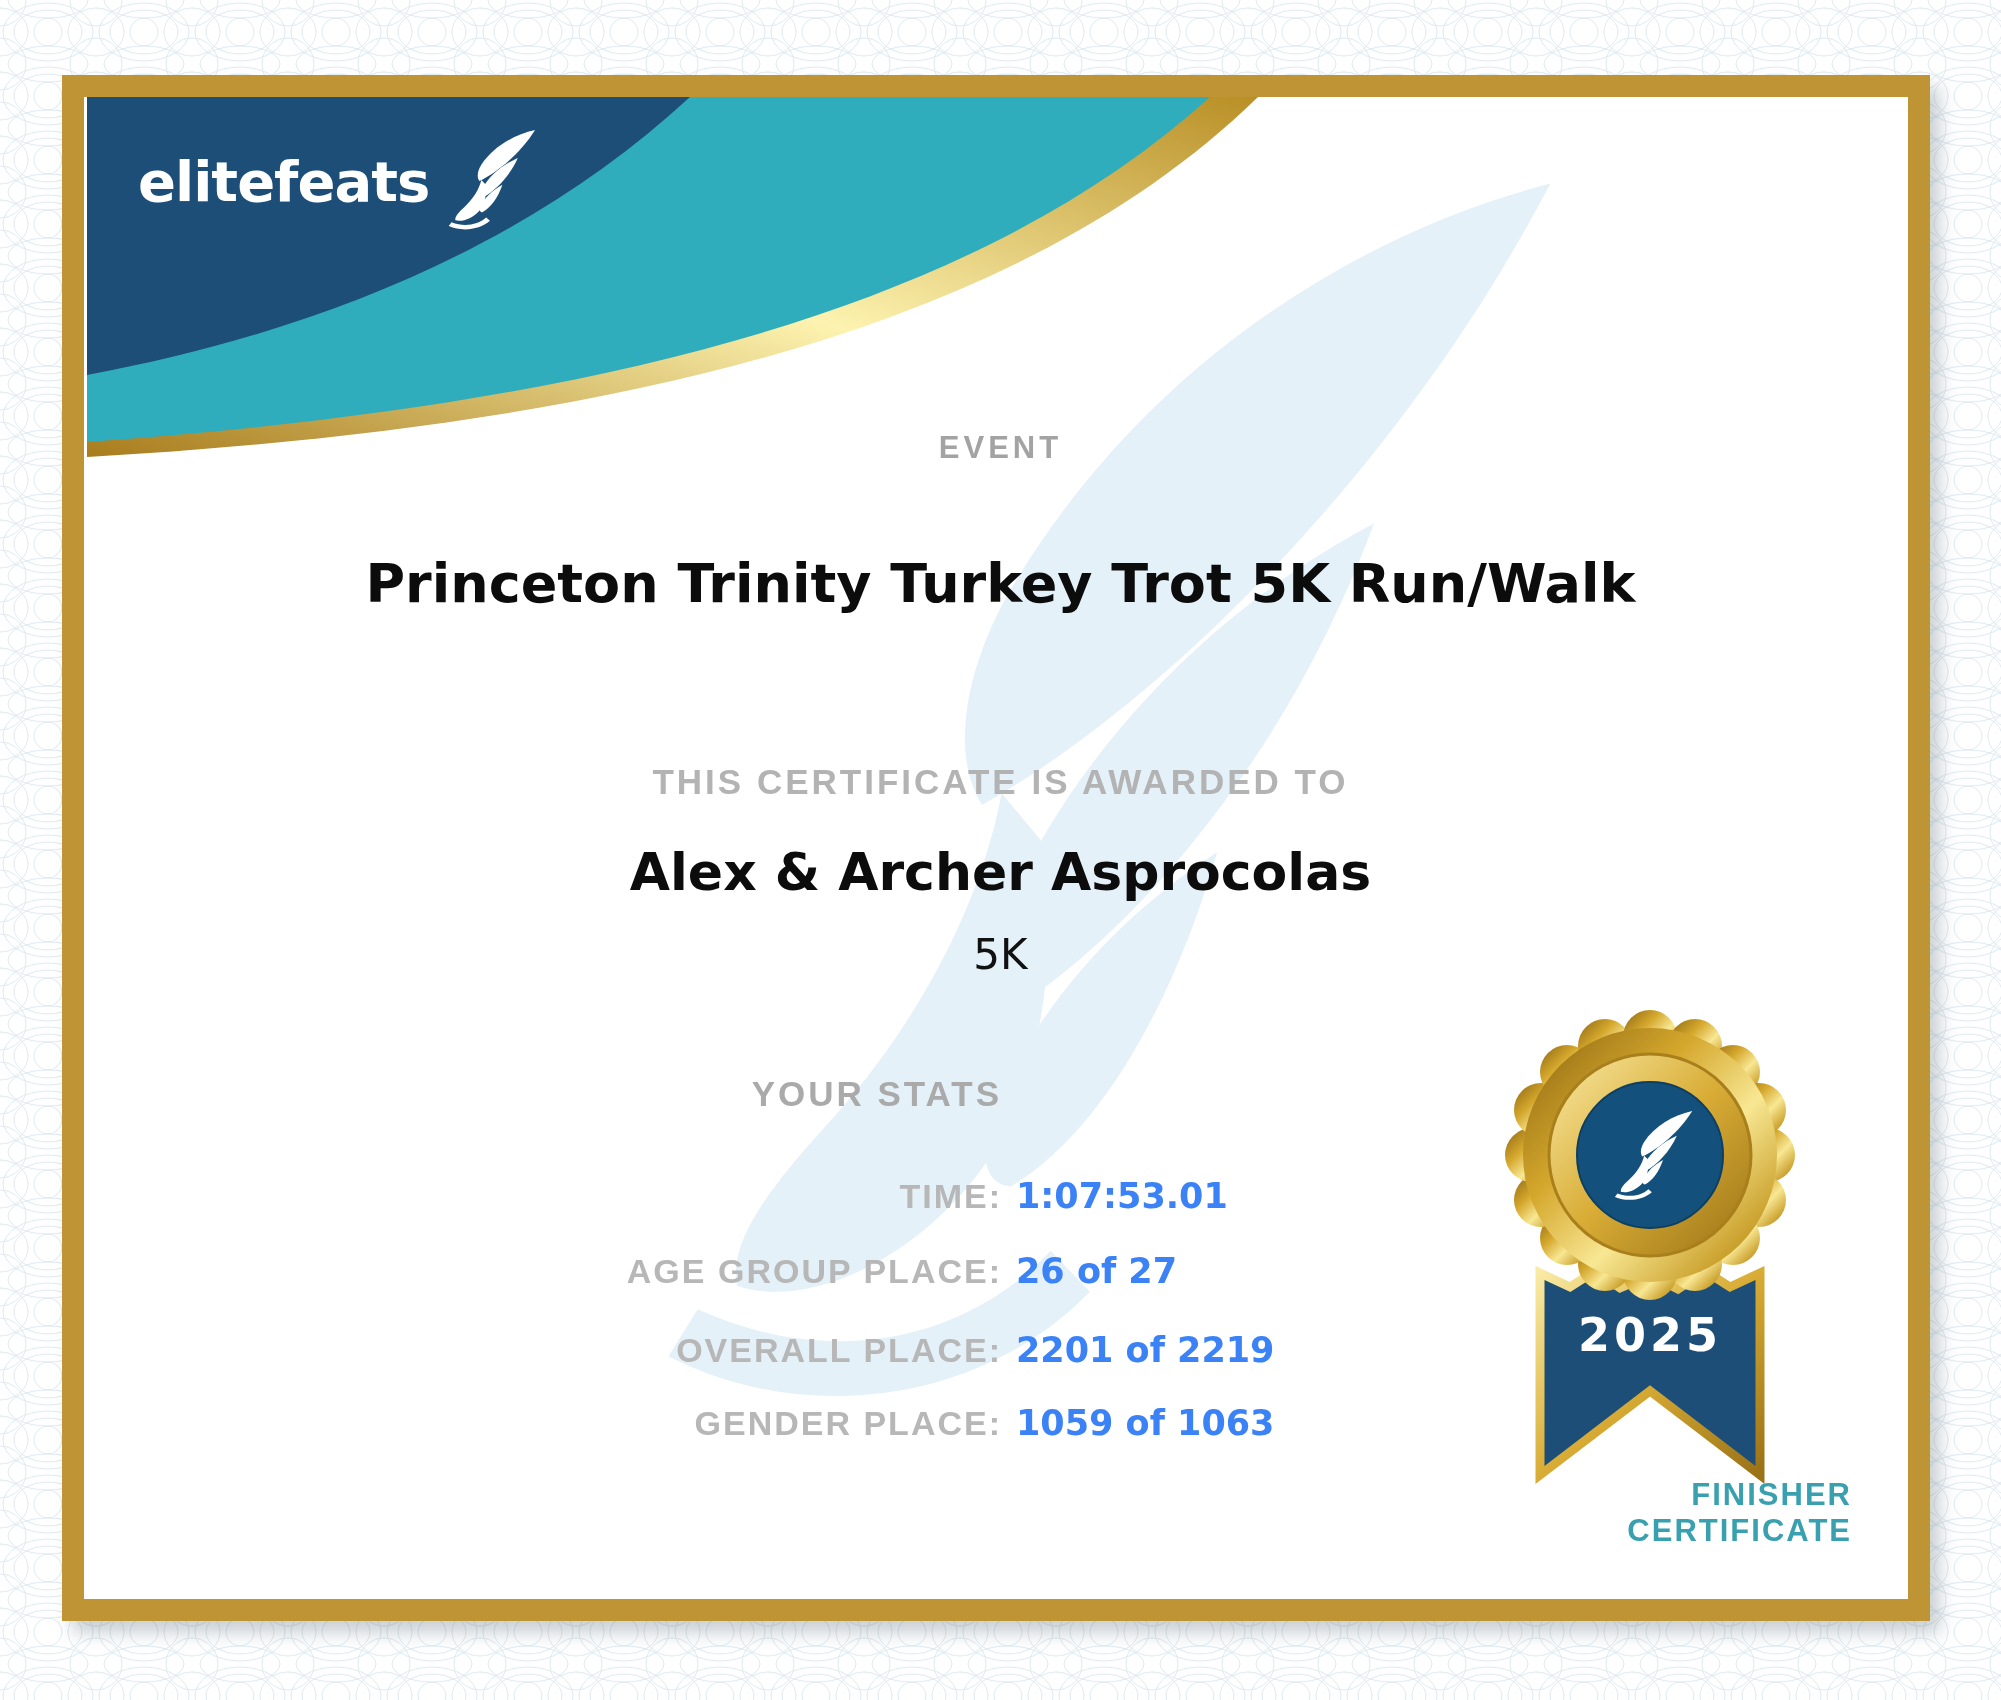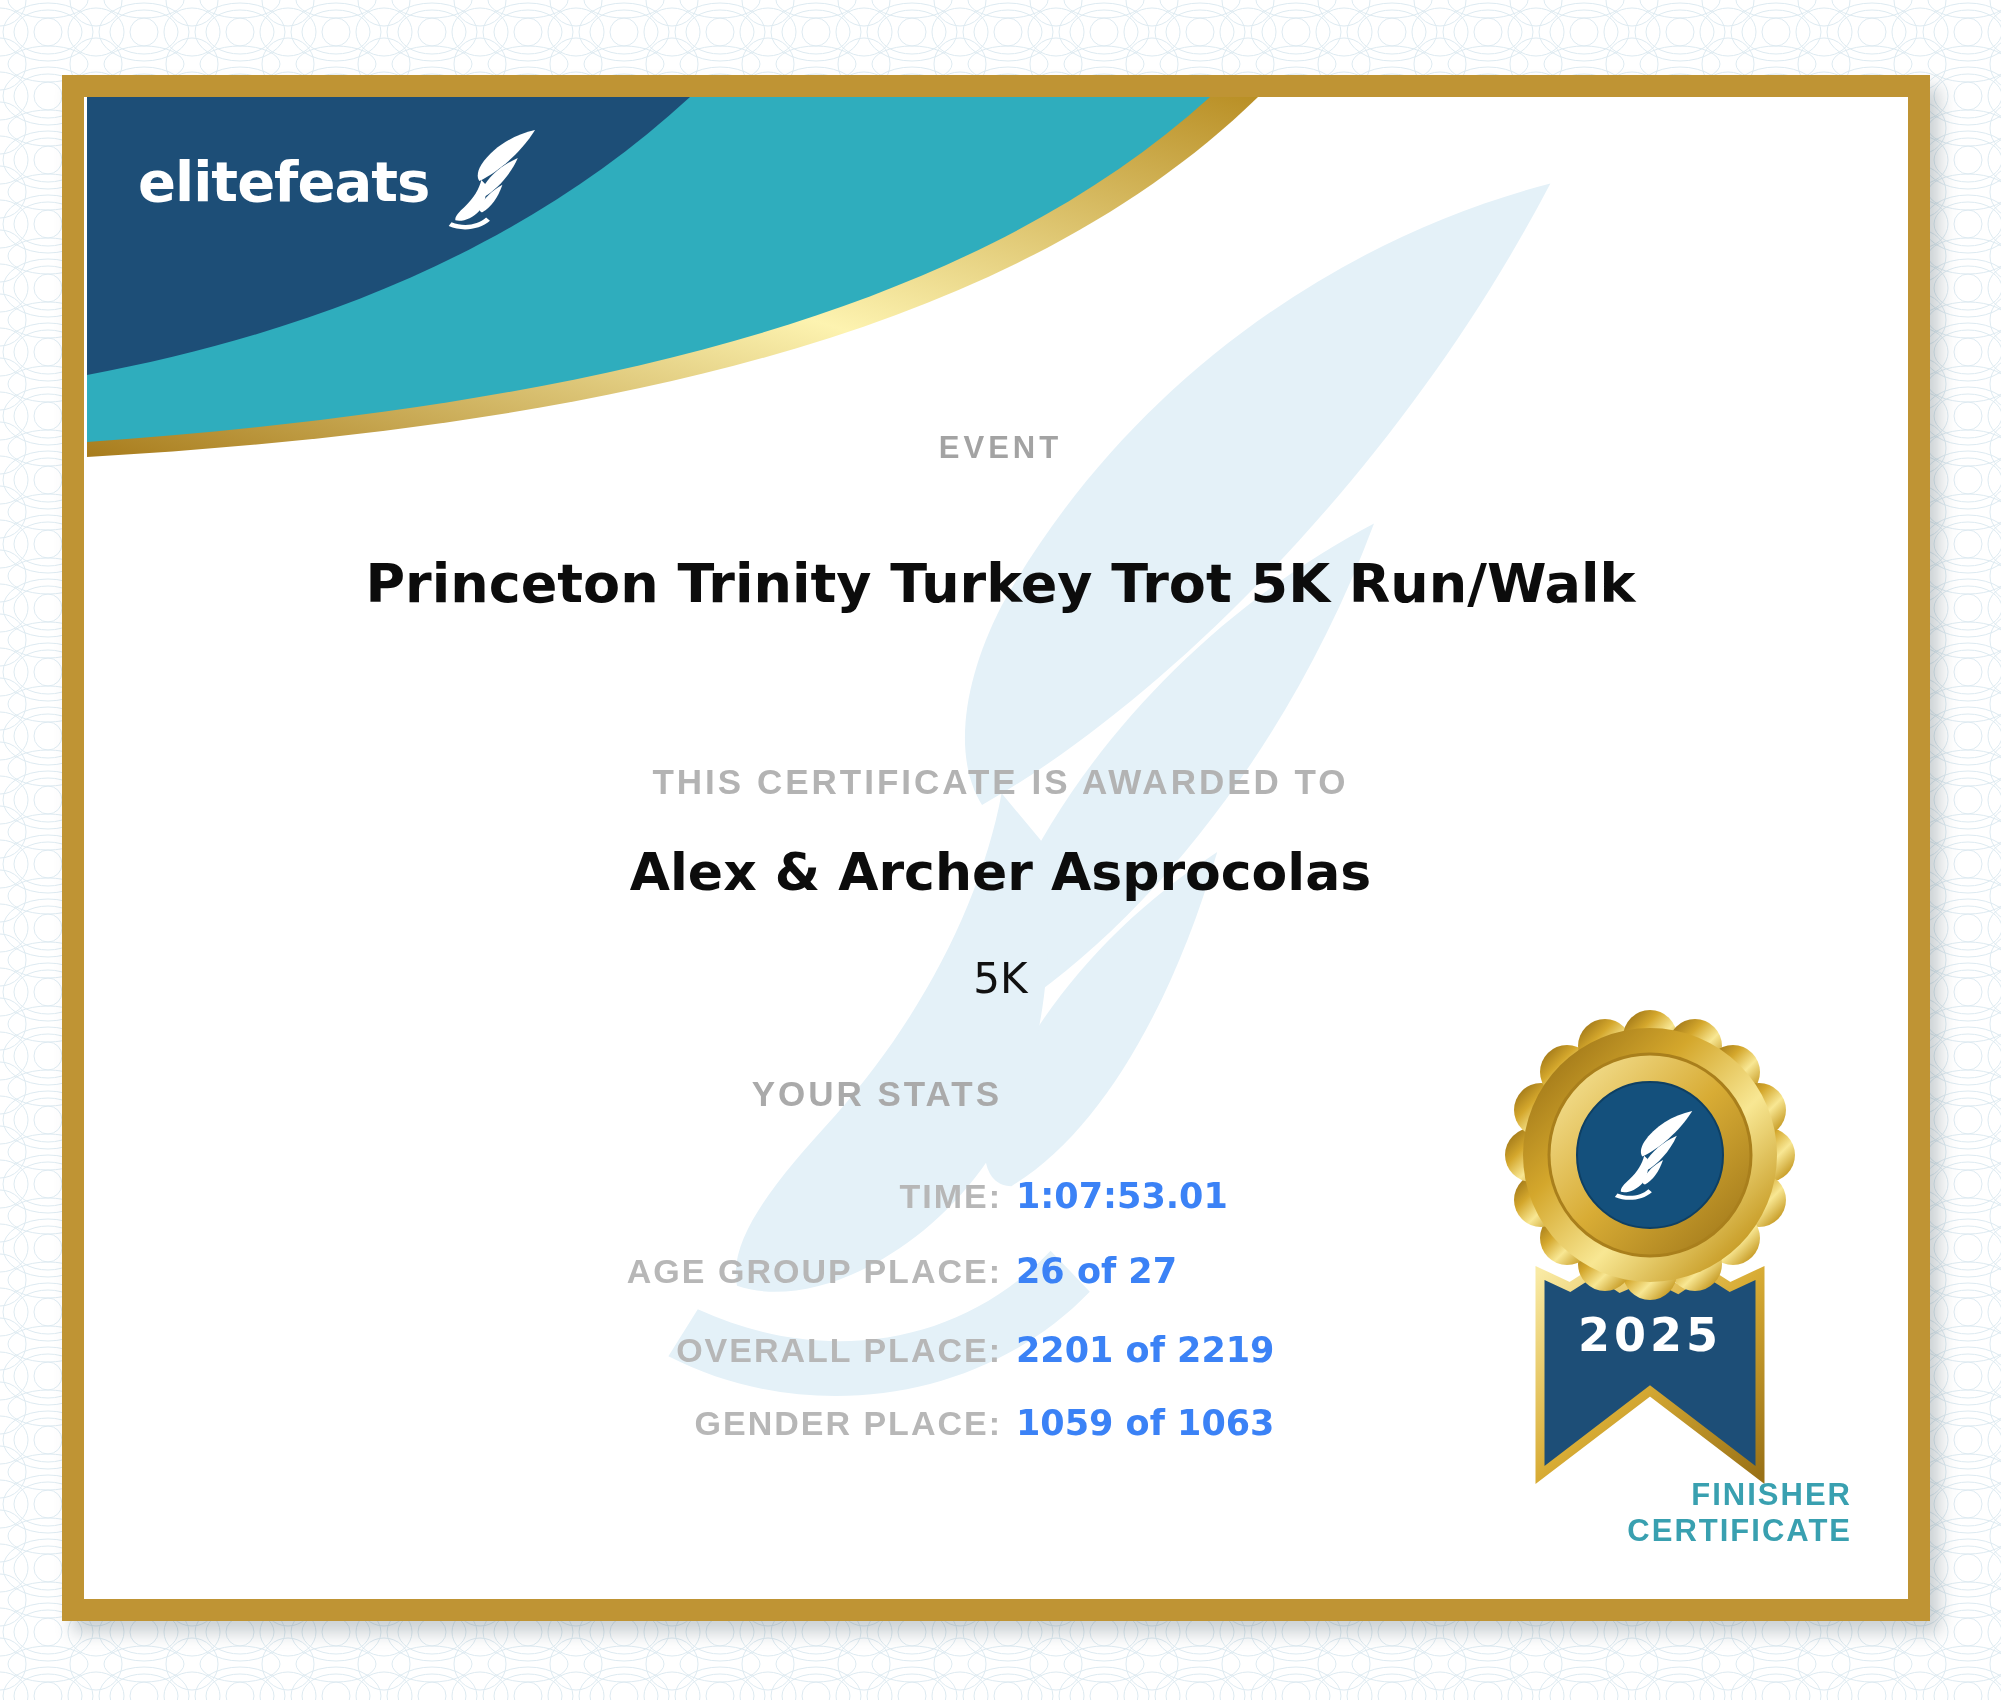--- a/index.html
+++ b/index.html
@@ -43,21 +43,20 @@
     top:762px;font-size:35px;font-weight:bold;letter-spacing:3px;
     color:#b3b3b3;
   }
   .recipient-name{
     top:842px;font-size:52px;font-weight:bold;color:#0c0c0c;
     font-family:"DejaVu Sans", sans-serif;
   }
   .distance{
     top:930px;font-size:42px;font-weight:500;color:#111111;
     font-family:"DejaVu Sans", sans-serif;
-    margin-top:24px;
   }
   .your-stats{
     position:absolute;top:1074px;left:0;width:1002px;text-align:right;
     font-size:35px;font-weight:bold;letter-spacing:3px;color:#aaaaaa;
   }
   .stat-row{
     position:absolute;left:0;width:2001px;
     display:grid;grid-template-columns:1002px 1fr;column-gap:14px;
     align-items:baseline;
   }

